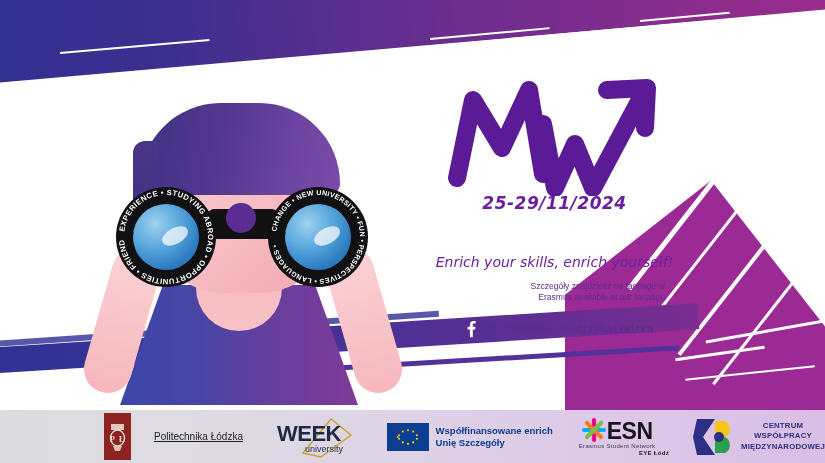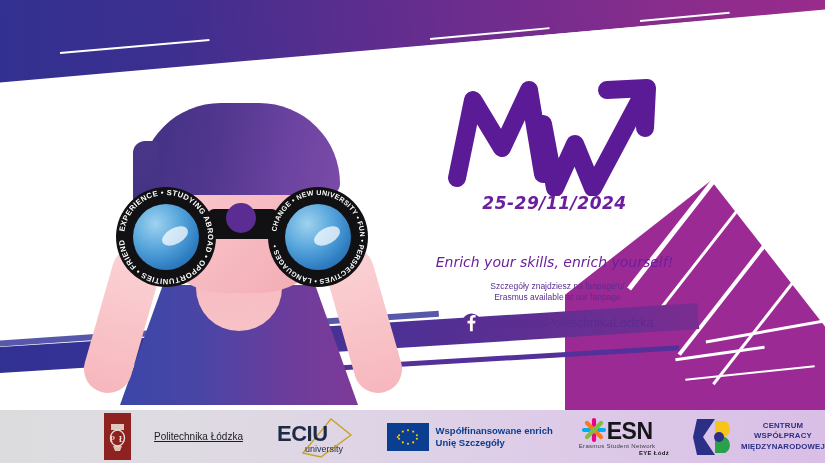--- a/index.html
+++ b/index.html
@@ -231,34 +231,34 @@
     color: #6b1f9e;
     font-size: 14px;
     font-style: italic;
     font-family: "DejaVu Sans", sans-serif;
     white-space: nowrap;
   }
   .fanpage-block {
     position: absolute;
     left: 450px; top: 281px;
     width: 215px;
-    text-align: center;
+    text-align: right;
   }
   .fanpage-line1, .fanpage-line2 {
     color: #5b2c91;
     font-size: 8.5px;
     line-height: 11px;
     font-family: "Liberation Sans", sans-serif;
   }
   .fb-row {
     display: flex;
     align-items: center;
     justify-content: center;
     gap: 3px;
-    margin-top: 10px;
+    margin-top: 16px;
   }
   .fb-handle {
     color: #5b2c91;
     font-size: 12.5px;
     font-family: "Liberation Sans", sans-serif;
   }
 
   
   .footer {
     position: absolute;
@@ -444,21 +444,21 @@
           <path d="M6 28 L15 28 L13 33 L8 33 Z" fill="#e8dcd0" opacity=".85"></path>
         </svg>
       </div>
       <div class="pl-label">Politechnika Łódzka</div>
     </div>
 
     <div class="eciu-wrap logo-item">
       <svg width="88" height="44" viewBox="0 0 88 44" style="position:absolute;left:0;top:0;">
         <path d="M30 38 L58 4 L78 20 L48 42 Z" fill="none" stroke="#c9a227" stroke-width="1.4"></path>
       </svg>
-      <div class="eciu-text">ECIU</div>
+      <div class="eciu-text">WEEK</div>
       <div class="eciu-sub">university</div>
     </div>
 
     <div class="logo-item">
       <div class="eu-flag">
         <svg width="28" height="20" viewBox="0 0 28 20">
           <g fill="#ffcc00">
             <circle cx="14" cy="3.2" r="1.05"></circle>
             <circle cx="19.2" cy="4.6" r="1.05"></circle>
             <circle cx="22.9" cy="8.3" r="1.05"></circle>

